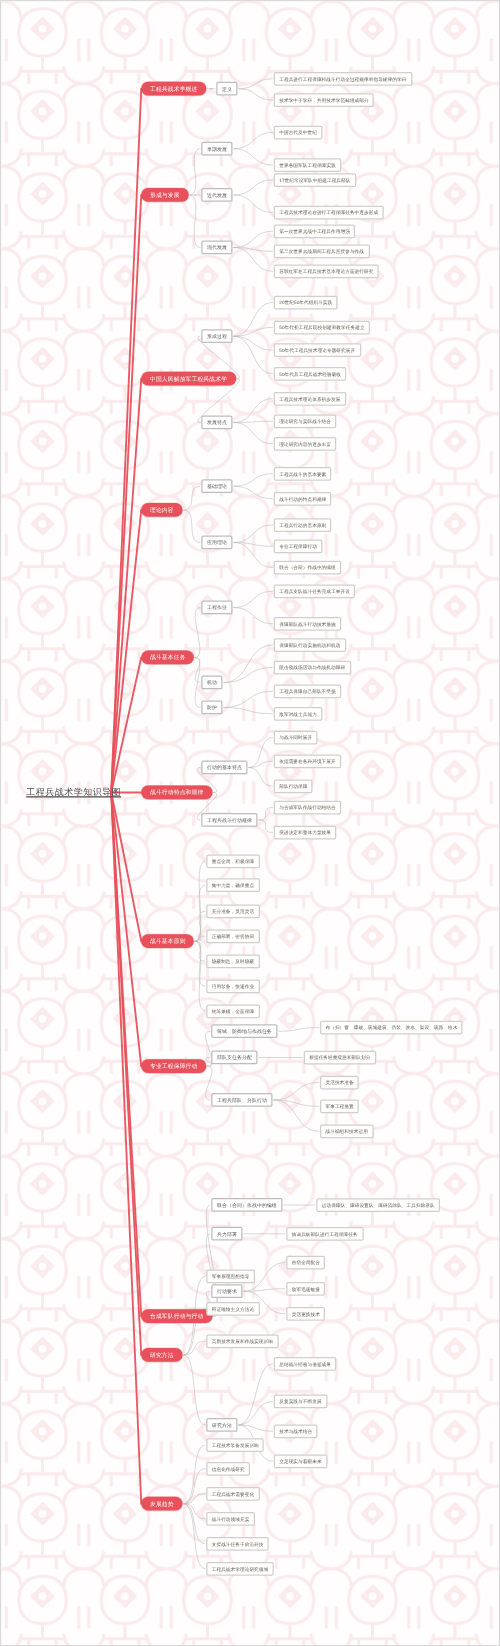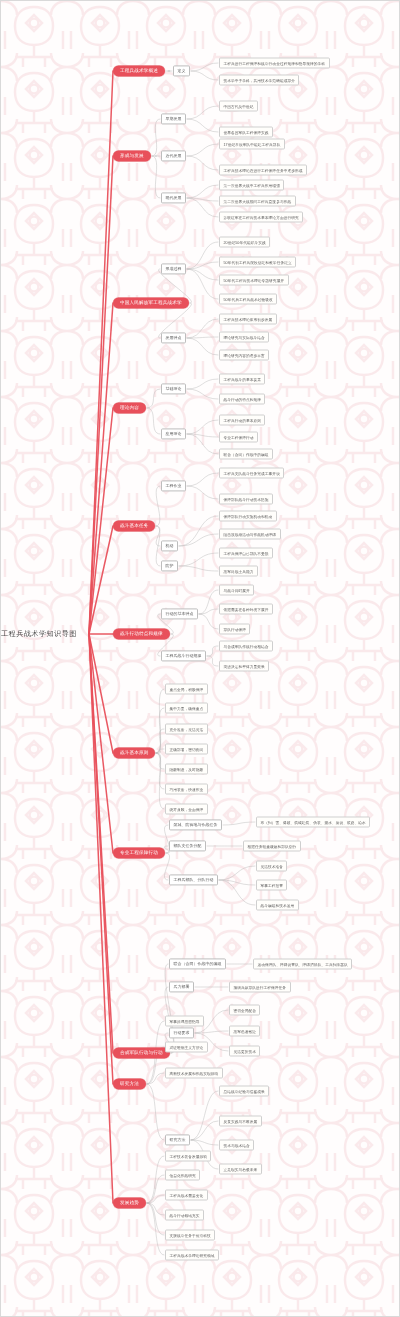--- a/index.html
+++ b/index.html
@@ -170,21 +170,21 @@
       <path d="M190 1139 C 204.85 1139, 202.15 1168, 217 1168" stroke="#b9b9b9" stroke-width="0.5" fill="none" stroke-linecap="round" opacity="0.9"></path>
       <path d="M146 1202 C 158 1202, 151 1155, 163 1155" stroke="#b9b9b9" stroke-width="0.5" fill="none" stroke-linecap="round" opacity="0.9"></path>
       <path d="M146 1202 C 158 1202, 151 1174, 163 1174" stroke="#b9b9b9" stroke-width="0.5" fill="none" stroke-linecap="round" opacity="0.9"></path>
       <path d="M146 1202 C 158 1202, 151 1194, 163 1194" stroke="#b9b9b9" stroke-width="0.5" fill="none" stroke-linecap="round" opacity="0.9"></path>
       <path d="M146 1202 C 158 1202, 151 1214, 163 1214" stroke="#b9b9b9" stroke-width="0.5" fill="none" stroke-linecap="round" opacity="0.9"></path>
       <path d="M146 1202 C 158 1202, 151 1234, 163 1234" stroke="#b9b9b9" stroke-width="0.5" fill="none" stroke-linecap="round" opacity="0.9"></path>
       <path d="M146 1202 C 158 1202, 151 1254, 163 1254" stroke="#b9b9b9" stroke-width="0.5" fill="none" stroke-linecap="round" opacity="0.9"></path>
     </svg>
 
   <div id="nodes">
-      <div class="node root-node" style="left: 0; top: 633px;">工程兵战术学知识导图</div>
+      <div class="node root-node" style="left: 20px; top: 633px; text-decoration: underline;">工程兵战术学知识导图</div>
       <div class="node branch-node" style="left: 112px; top: 70px;">工程兵战术学概述</div>
       <div class="node sub-node" style="left: 172px; top: 70px;">定义</div>
       <div class="node leaf-node" style="left: 218px; top: 62px;">工程兵进行工程保障和战斗行动全过程规律和指导规律的学科</div>
       <div class="node leaf-node" style="left: 218px; top: 79px;">技术学中子学科，共用技术学范畴组成部分</div>
       <div class="node branch-node" style="left: 112px; top: 155px;">形成与发展</div>
       <div class="node sub-node" style="left: 160px; top: 118px;">早期发展</div>
       <div class="node leaf-node" style="left: 218px; top: 105px;">中国古代及中世纪</div>
       <div class="node leaf-node" style="left: 218px; top: 131px;">世界各国军队工程保障实践</div>
       <div class="node sub-node" style="left: 160px; top: 155px;">近代发展</div>
       <div class="node leaf-node" style="left: 218px; top: 143px;">17世纪常设军队中组建工程兵部队</div>

